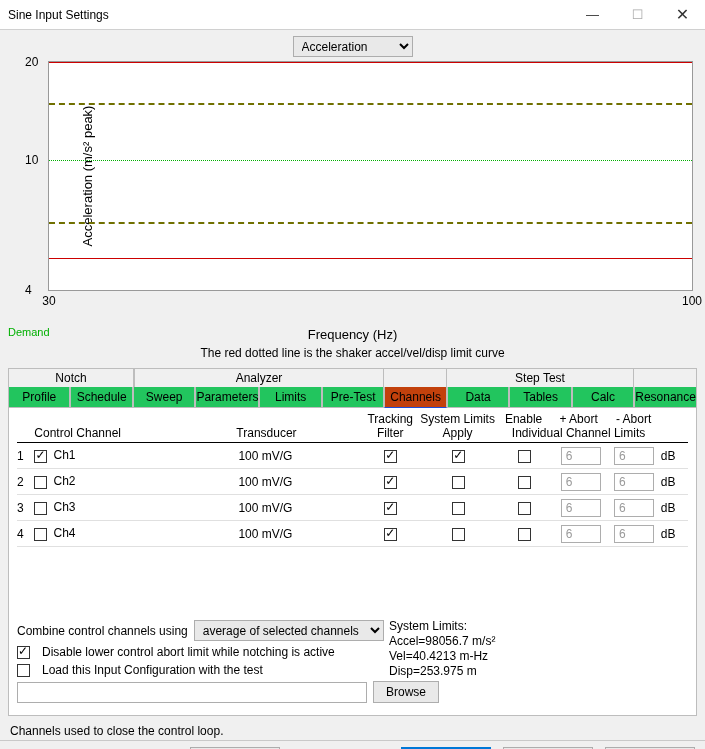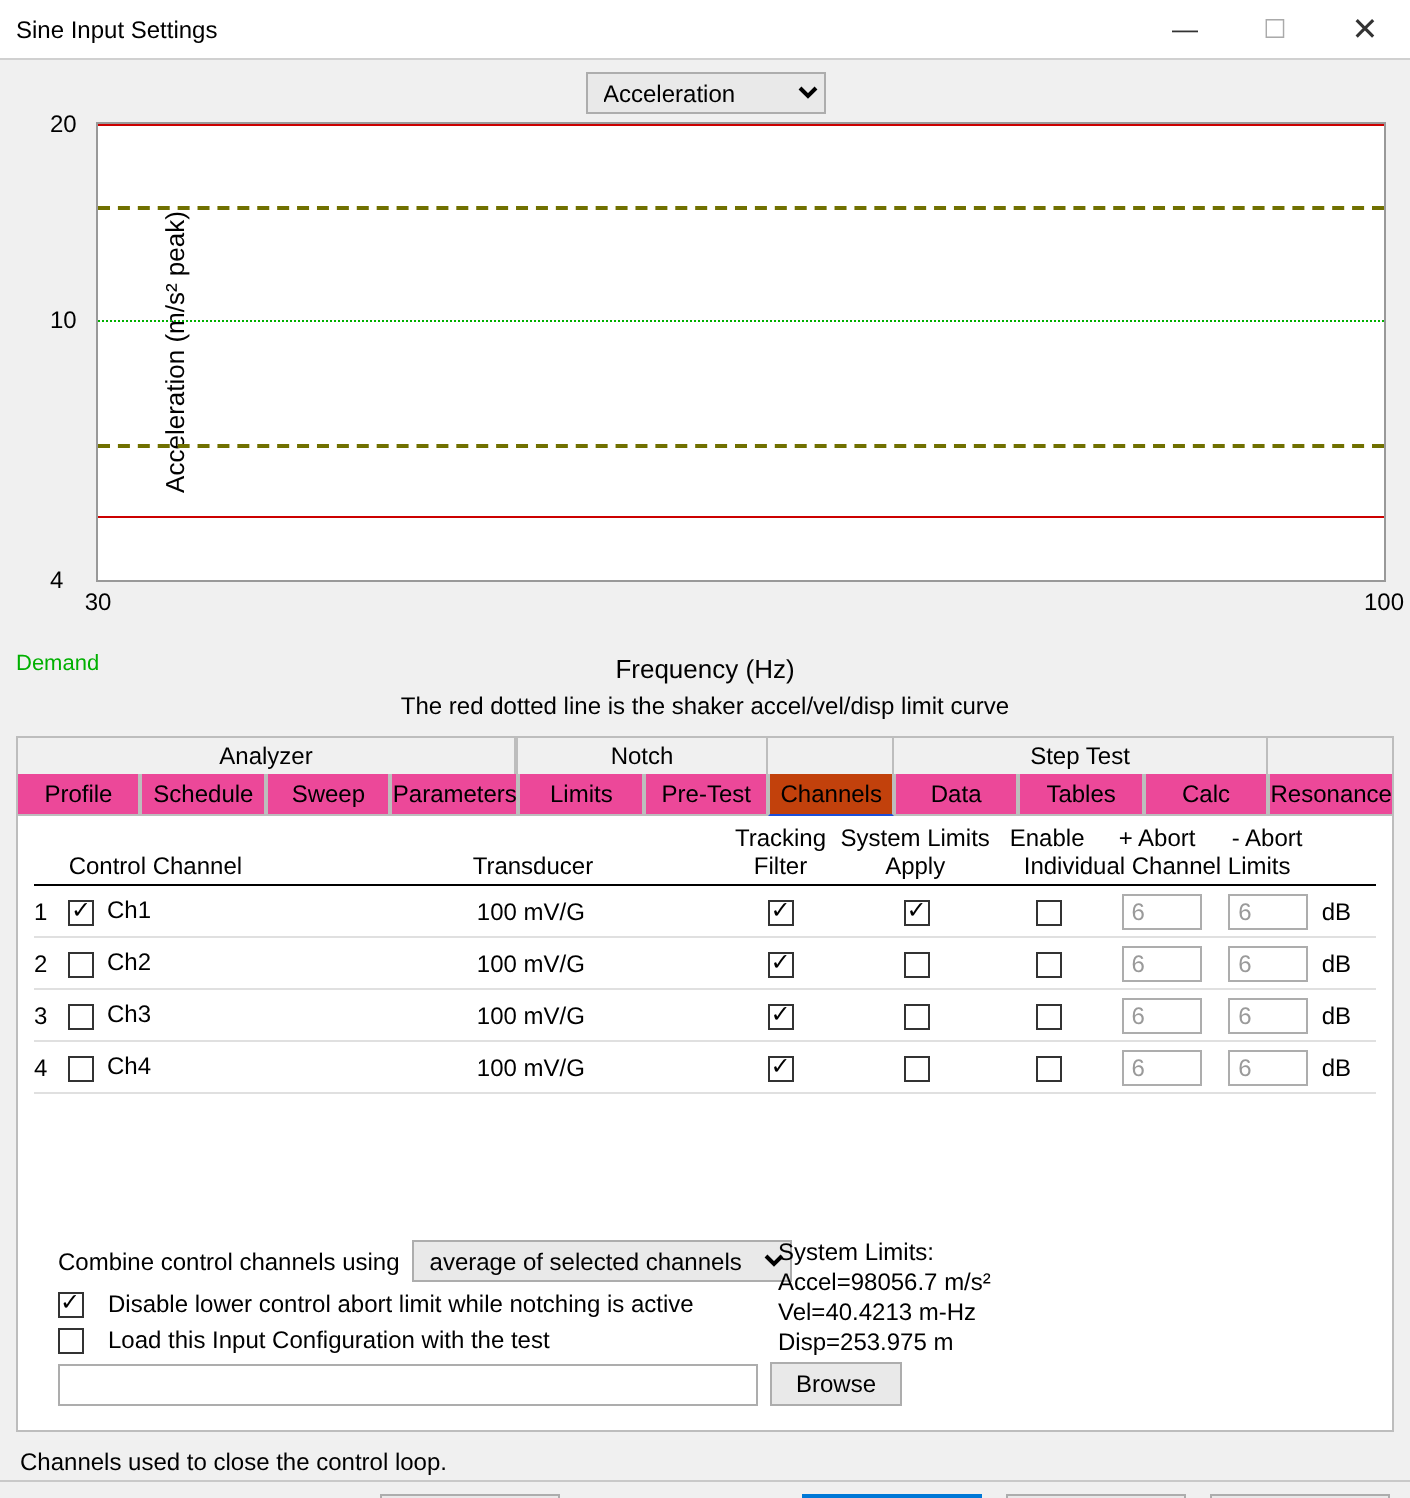--- a/index.html
+++ b/index.html
@@ -81,21 +81,21 @@
     border: 1px solid #bdbdbd;
     border-bottom: none;
     background: #f0f0f0;
     text-align: center;
     padding: 2px 0;
     font-size: 12px;
   }
   .tab {
     flex: 1;
     border: 1px solid #bdbdbd;
-    background: #ec4899;
+    background: #22c55e;
     text-align: center;
     padding: 3px 0;
     font-size: 12px;
     cursor: default;
     border-top: none;
   }
   .tab.active {
     background: #c2410c;
     border-bottom: 1px solid #1d4ed8;
     position: relative;
@@ -129,21 +129,21 @@
   .chk.checked::after {
     content: "✓"; position: absolute; top: -3px; left: 0px; font-size: 12px; color: #000;
   }
   .numbox {
     width: 40px; height: 18px; border: 1px solid #adadad;
     color: #9a9a9a; padding: 0 4px; background: #fff;
     display: inline-flex; align-items: center;
   }
 
   
-  .cfg-row { display: flex; align-items: center; gap: 6px; margin: 4px 12px; font-size: 12px; }
+  .cfg-row { display: flex; align-items: center; gap: 6px; margin: 4px 0; font-size: 12px; }
   .txtbox {
     border: 1px solid #adadad; background: #fff; height: 21px;
     padding: 0 4px; display: inline-flex; align-items: center;
   }
   .btn {
     border: 1px solid #adadad; background: #e9e9e9;
     padding: 2px 12px; font-size: 12px; height: 22px;
     display: inline-flex; align-items: center; justify-content: center;
   }
   .btn.primary { border: 2px solid #0078d7; padding: 1px 22px; }
@@ -195,22 +195,22 @@
       <div class="chart-line dash-olive" style="top:70%;"></div>
       <div class="chart-line solid-red" style="top:86%;"></div>
     </div>
     <span class="demand-lbl">Demand</span>
     <div class="x-label">Frequency (Hz)</div>
     <div class="chart-caption">The red dotted line is the shaker accel/vel/disp limit curve</div>
   </div>
 
   <div class="tabs-wrap">
     <div class="tab-row">
+      <div class="tab-group-head" style="flex:2">Notch</div>
       <div class="tab-group-head" style="flex:4">Analyzer</div>
-      <div class="tab-group-head" style="flex:2">Notch</div>
       <div class="tab-group-head" style="flex:1;border-left:none;border-right:none;background:transparent;"></div>
       <div class="tab-group-head" style="flex:3">Step Test</div>
       <div class="tab-group-head" style="flex:1;border-left:none;background:transparent;"></div>
     </div>
     <div class="tab-row" id="tab-strip">
         <div class="tab">Profile</div>
         <div class="tab">Schedule</div>
         <div class="tab">Sweep</div>
         <div class="tab">Parameters</div>
         <div class="tab">Limits</div>

